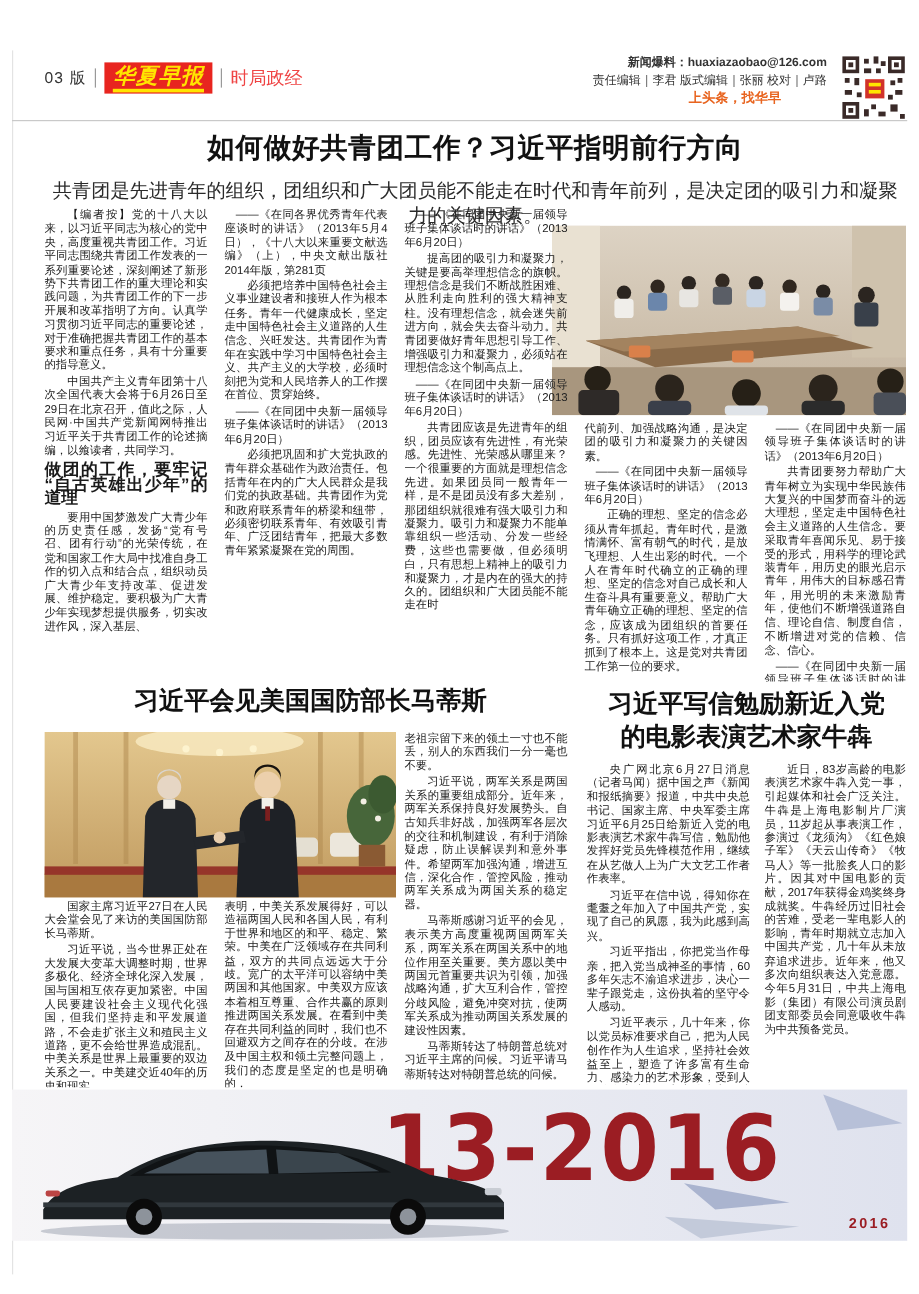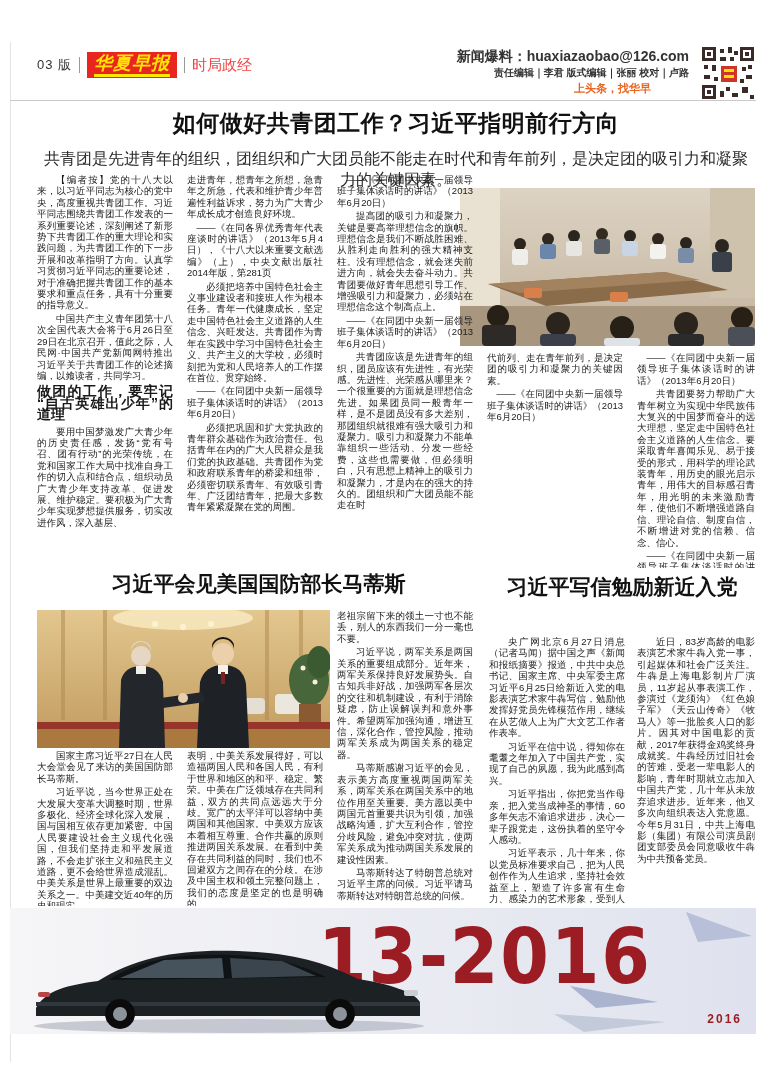--- a/index.html
+++ b/index.html
@@ -10,22 +10,22 @@
   
   .masthead{position:absolute;left:37px;top:46px;right:11px;height:52px;}
   .mast-left{position:absolute;left:0;top:6px;white-space:nowrap;font-size:14px;color:#222;display:flex;align-items:center;gap:7px;}
   .page-label{font-size:13px;letter-spacing:1px;color:#333;}
   .vsep{display:inline-block;width:1px;height:16px;background:#999;}
   .logo{display:inline-flex;flex-direction:column;align-items:center;background:var(--brand-red,#e8251f);padding:2px 7px 1px;line-height:1;}
   .logo-text{font-family:"Liberation Serif","DejaVu Serif",serif;font-style:italic;font-weight:bold;font-size:18px;color:var(--logo-yellow,#ffe500);letter-spacing:1px;}
   .logo-strip{margin-top:2px;width:100%;height:3px;background:var(--logo-yellow,#ffe500);}
   .section{font-size:15px;color:#ef4444;}
   .mast-right{position:absolute;right:66px;top:0;text-align:right;line-height:1.45;}
-  .tipline{font-size:14px;font-weight:bold;color:#333;}
-  .editors{font-size:10px;font-weight:bold;color:#333;}
+  .tipline{font-size:10px;font-weight:bold;color:#333;}
+  .editors{font-size:10px;font-weight:normal;color:#333;}
   .slogan{font-size:11px;font-weight:bold;color:var(--slogan-orange,#e8641f);padding-right:38px;}
   .qr{position:absolute;right:0;top:0;width:54px;height:54px;}
   .rule{position:absolute;left:10px;right:10px;top:100px;height:1px;background:#c9c9c9;}
 
   
   .lead-headline{position:absolute;left:37px;top:108px;width:718px;margin:0;text-align:center;font-size:23px;font-weight:bold;color:var(--headline-ink,#111);letter-spacing:.5px;}
   .standfirst{position:absolute;left:37px;top:149px;width:718px;margin:0;text-align:center;font-size:16px;color:#2a2a2a;}
 
   .col{position:absolute;overflow:hidden;font-size:9.5px;line-height:11.4px;text-align:justify;color:#1a1a1a;}
   .col p{margin:0 0 2px;text-indent:2em;}
@@ -166,35 +166,35 @@
       </g>
     </svg>
 
     <div class="col" style="left:37px;top:174px;width:136px;height:394px;">
       <p>【编者按】党的十八大以来，以习近平同志为核心的党中央，高度重视共青团工作。习近平同志围绕共青团工作发表的一系列重要论述，深刻阐述了新形势下共青团工作的重大理论和实践问题，为共青团工作的下一步开展和改革指明了方向。认真学习贯彻习近平同志的重要论述，对于准确把握共青团工作的基本要求和重点任务，具有十分重要的指导意义。</p>
       <p>中国共产主义青年团第十八次全国代表大会将于6月26日至29日在北京召开，值此之际，人民网·中国共产党新闻网特推出习近平关于共青团工作的论述摘编，以飨读者，共同学习。</p>
       <div class="subhead">做团的工作，要牢记“自古英雄出少年”的道理</div>
       <p>要用中国梦激发广大青少年的历史责任感，发扬“党有号召、团有行动”的光荣传统，在党和国家工作大局中找准自身工作的切入点和结合点，组织动员广大青少年支持改革、促进发展、维护稳定。要积极为广大青少年实现梦想提供服务，切实改进作风，深入基层、</p>
     </div>
     <div class="col" style="left:187px;top:174px;width:136px;height:394px;">
-      <p class="cont">走进青年，想青年之所想，急青年之所急，代表和维护青少年普遍性利益诉求，努力为广大青少年成长成才创造良好环境。</p>
       <p class="cite">——《在同各界优秀青年代表座谈时的讲话》（2013年5月4日），《十八大以来重要文献选编》（上），中央文献出版社2014年版，第281页</p>
       <p>必须把培养中国特色社会主义事业建设者和接班人作为根本任务。青年一代健康成长，坚定走中国特色社会主义道路的人生信念、兴旺发达。共青团作为青年在实践中学习中国特色社会主义、共产主义的大学校，必须时刻把为党和人民培养人的工作摆在首位、贯穿始终。</p>
       <p class="cite">——《在同团中央新一届领导班子集体谈话时的讲话》（2013年6月20日）</p>
       <p>必须把巩固和扩大党执政的青年群众基础作为政治责任。包括青年在内的广大人民群众是我们党的执政基础。共青团作为党和政府联系青年的桥梁和纽带，必须密切联系青年、有效吸引青年、广泛团结青年，把最大多数青年紧紧凝聚在党的周围。</p>
     </div>
     <div class="col" style="left:337px;top:174px;width:136px;height:394px;">
       <p class="cite">——《在同团中央新一届领导班子集体谈话时的讲话》（2013年6月20日）</p>
       <p>提高团的吸引力和凝聚力，关键是要高举理想信念的旗帜。理想信念是我们不断战胜困难、从胜利走向胜利的强大精神支柱。没有理想信念，就会迷失前进方向，就会失去奋斗动力。共青团要做好青年思想引导工作、增强吸引力和凝聚力，必须站在理想信念这个制高点上。</p>
       <p class="cite">——《在同团中央新一届领导班子集体谈话时的讲话》（2013年6月20日）</p>
       <p>共青团应该是先进青年的组织，团员应该有先进性，有光荣感。先进性、光荣感从哪里来？一个很重要的方面就是理想信念先进。如果团员同一般青年一样，是不是团员没有多大差别，那团组织就很难有强大吸引力和凝聚力。吸引力和凝聚力不能单靠组织一些活动、分发一些经费，这些也需要做，但必须明白，只有思想上精神上的吸引力和凝聚力，才是内在的强大的持久的。团组织和广大团员能不能走在时</p>
     </div>
     <div class="col" style="left:487px;top:352px;width:136px;height:216px;">
-      <p class="cont">代前列、走在青年前列，是决定团的吸引力和凝聚力的关键因素。</p>
-      <p class="cite">——《在同团中央新一届领导班子集体谈话时的讲话》（2013年6月20日）</p>
+      <p class="cont">代前列、加强战略沟通，是决定团的吸引力和凝聚力的关键因素。</p>
+      <p class="cite">——《在同团中央新一届领导班子集体谈话时的讲话》（2013年6月20日）</p>
+      <p>正确的理想、坚定的信念必须从青年抓起。青年时代，是激情满怀、富有朝气的时代，是放飞理想、人生出彩的时代。一个人在青年时代确立的正确的理想、坚定的信念对自己成长和人生奋斗具有重要意义。帮助广大青年确立正确的理想、坚定的信念，应该成为团组织的首要任务。只有抓好这项工作，才真正抓到了根本上。这是党对共青团工作第一位的要求。</p>
     </div>
     <div class="col" style="left:637px;top:352px;width:118px;height:216px;">
       <p class="cite">——《在同团中央新一届领导班子集体谈话时的讲话》（2013年6月20日）</p>
       <p>共青团要努力帮助广大青年树立为实现中华民族伟大复兴的中国梦而奋斗的远大理想，坚定走中国特色社会主义道路的人生信念。要采取青年喜闻乐见、易于接受的形式，用科学的理论武装青年，用历史的眼光启示青年，用伟大的目标感召青年，用光明的未来激励青年，使他们不断增强道路自信、理论自信、制度自信，不断增进对党的信赖、信念、信心。</p>
       <p class="cite">——《在同团中央新一届领导班子集体谈话时的讲话》（2013年6月20日）</p>
     </div>
   </section>
 
   <section>
     <h2 class="h2-mattis">习近平会见美国国防部长马蒂斯</h2>
@@ -255,20 +255,21 @@
       <p class="cont">老祖宗留下来的领土一寸也不能丢，别人的东西我们一分一毫也不要。</p>
       <p>习近平说，两军关系是两国关系的重要组成部分。近年来，两军关系保持良好发展势头。自古知兵非好战，加强两军各层次的交往和机制建设，有利于消除疑虑，防止误解误判和意外事件。希望两军加强沟通，增进互信，深化合作，管控风险，推动两军关系成为两国关系的稳定器。</p>
       <p>马蒂斯感谢习近平的会见，表示美方高度重视两国两军关系，两军关系在两国关系中的地位作用至关重要。美方愿以美中两国元首重要共识为引领，加强战略沟通，扩大互利合作，管控分歧风险，避免冲突对抗，使两军关系成为推动两国关系发展的建设性因素。</p>
       <p>马蒂斯转达了特朗普总统对习近平主席的问候。习近平请马蒂斯转达对特朗普总统的问候。</p>
     </div>
   </section>
 
   <section>
     <h2 class="h2-niuben">
       <span style="display:block;">习近平写信勉励新近入党</span>
+      <span style="display:block;">的电影表演艺术家牛犇</span>
     </h2>
     <div class="col" style="left:489px;top:636px;width:136px;height:268px;">
       <p>央广网北京6月27日消息（记者马闻）据中国之声《新闻和报纸摘要》报道，中共中央总书记、国家主席、中央军委主席习近平6月25日给新近入党的电影表演艺术家牛犇写信，勉励他发挥好党员先锋模范作用，继续在从艺做人上为广大文艺工作者作表率。</p>
       <p>习近平在信中说，得知你在耄耋之年加入了中国共产党，实现了自己的夙愿，我为此感到高兴。</p>
       <p>习近平指出，你把党当作母亲，把入党当成神圣的事情，60多年矢志不渝追求进步，决心一辈子跟党走，这份执着的坚守令人感动。</p>
       <p>习近平表示，几十年来，你以党员标准要求自己，把为人民创作作为人生追求，坚持社会效益至上，塑造了许多富有生命力、感染力的艺术形象，受到人民群众高度评价和充分肯定。希望你发挥好党员先锋</p>
     </div>
     <div class="col" style="left:637px;top:636px;width:118px;height:268px;">
       <p>近日，83岁高龄的电影表演艺术家牛犇入党一事，引起媒体和社会广泛关注。牛犇是上海电影制片厂演员，11岁起从事表演工作，参演过《龙须沟》《红色娘子军》《天云山传奇》《牧马人》等一批脍炙人口的影片。因其对中国电影的贡献，2017年获得金鸡奖终身成就奖。牛犇经历过旧社会的苦难，受老一辈电影人的影响，青年时期就立志加入中国共产党，几十年从未放弃追求进步。近年来，他又多次向组织表达入党意愿。今年5月31日，中共上海电影（集团）有限公司演员剧团支部委员会同意吸收牛犇为中共预备党员。</p>
     </div>

